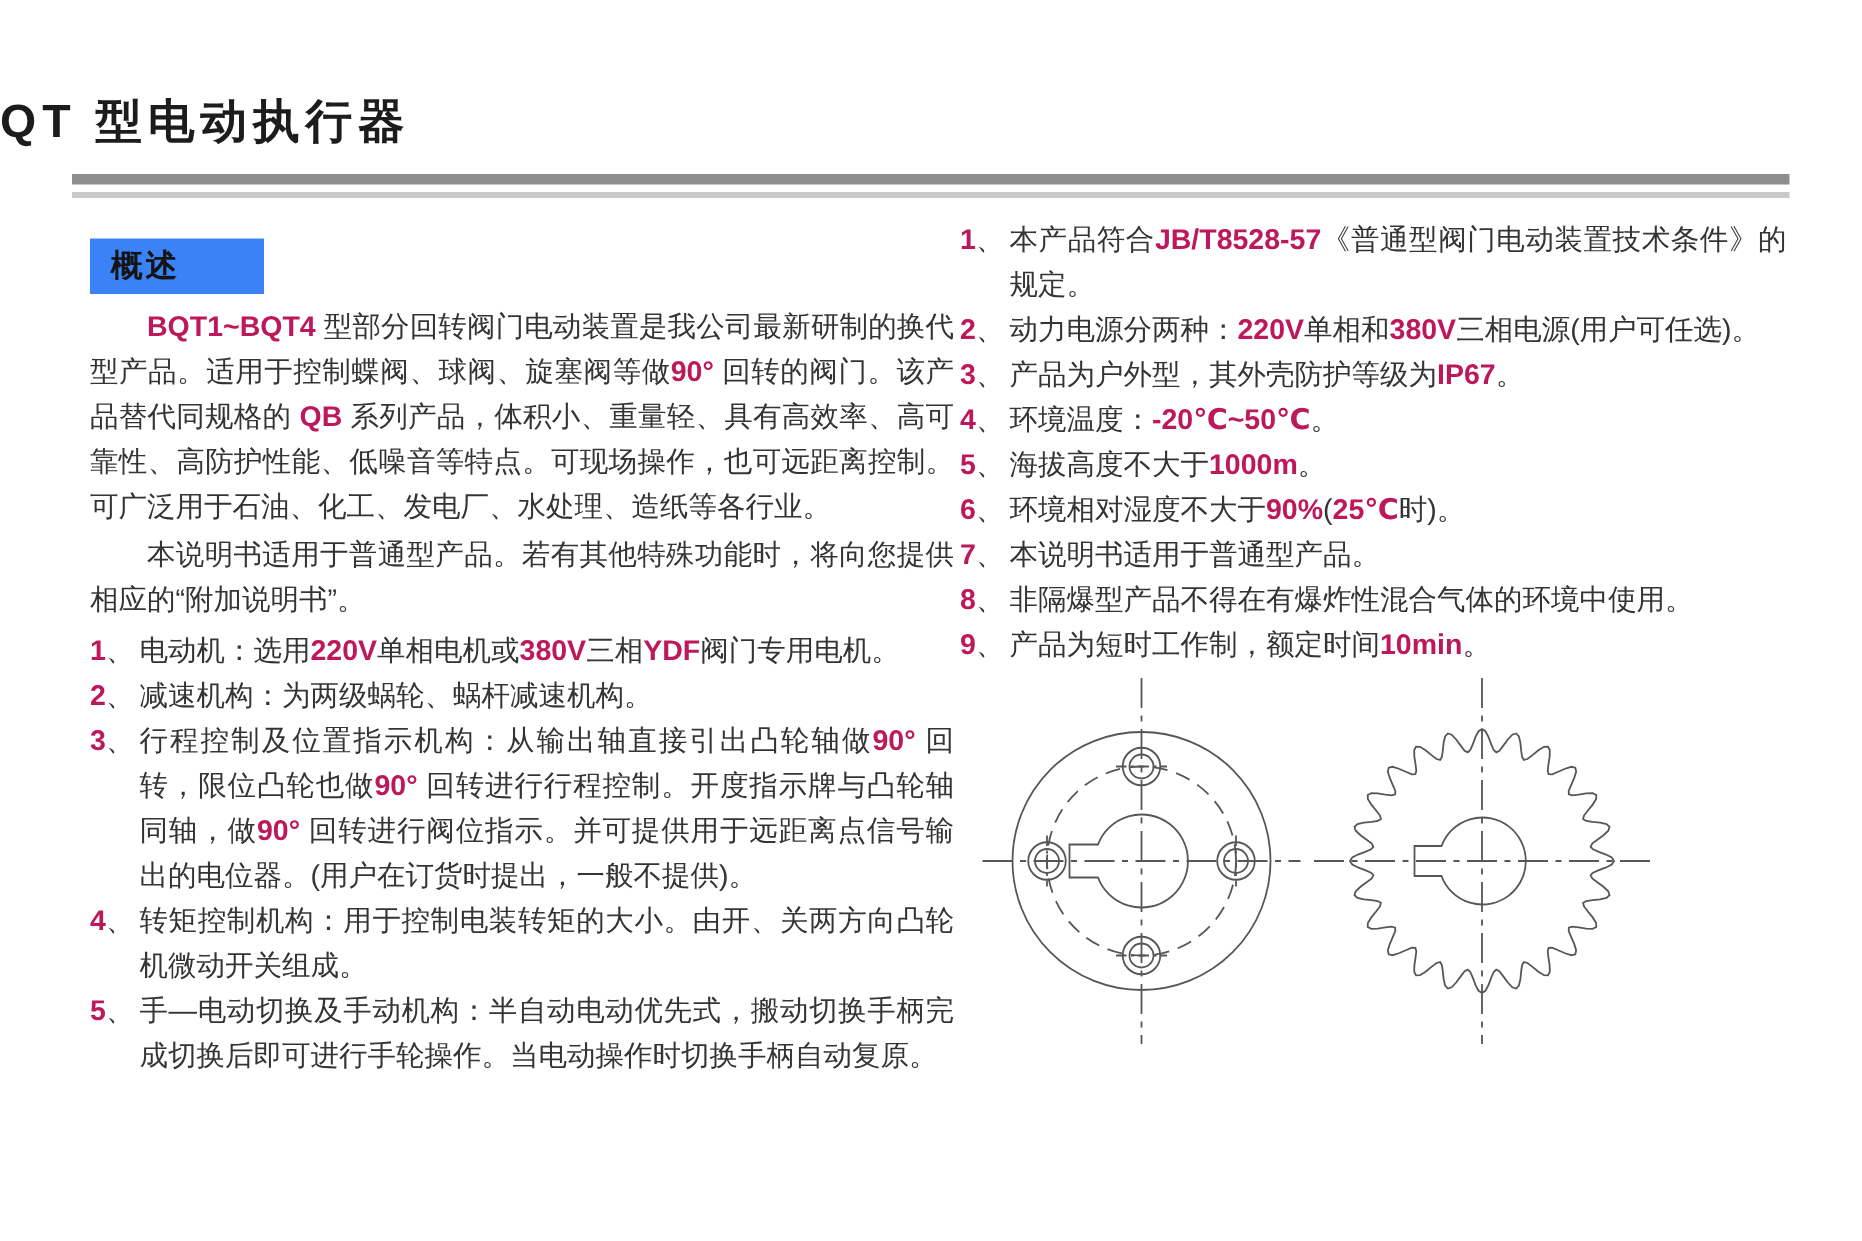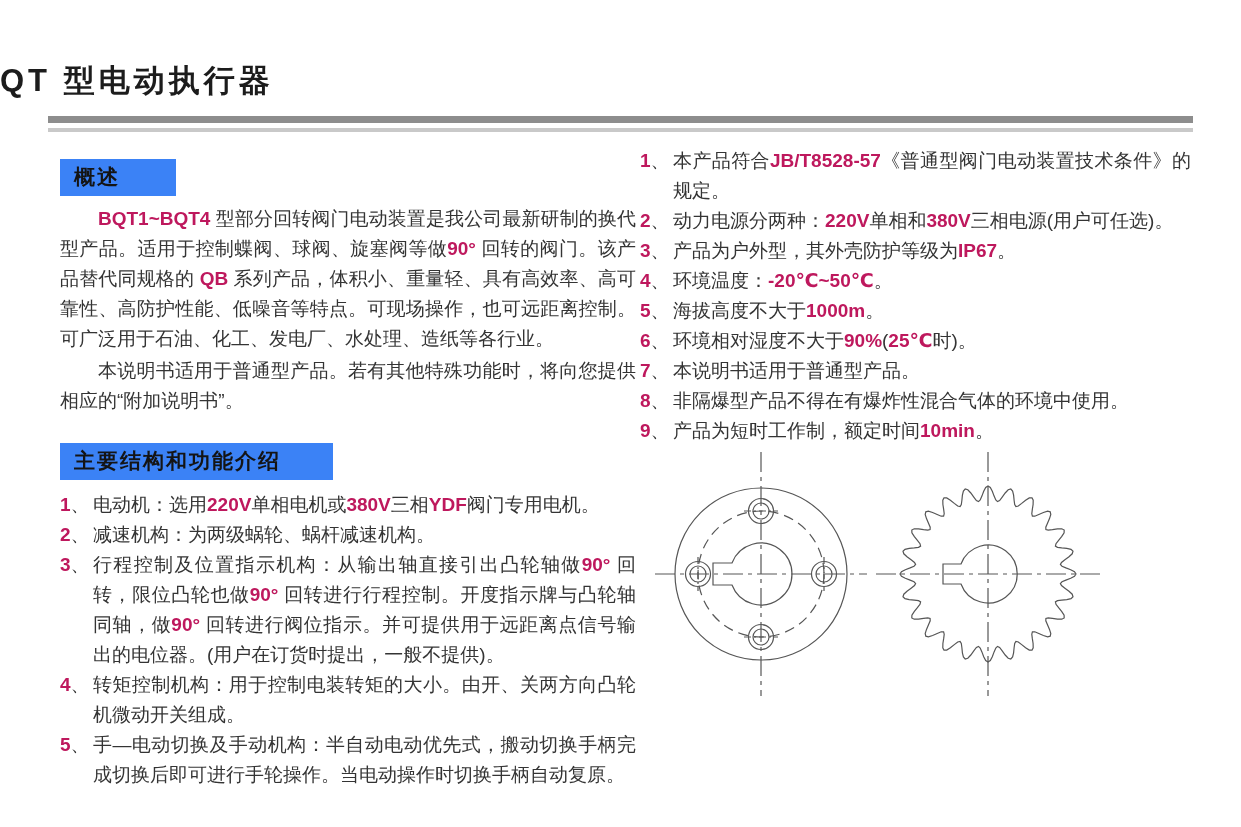--- a/index.html
+++ b/index.html
@@ -51,23 +51,20 @@
 
   <div class="cols">
 
     <div class="col-left">
       <div class="sec-h small">概述</div>
       <div>
           <p class="para"><b>BQT1~BQT4</b> 型部分回转阀门电动装置是我公司最新研制的换代型产品。适用于控制蝶阀、球阀、旋塞阀等做<b>90°</b> 回转的阀门。该产品替代同规格的 <b>QB</b> 系列产品，体积小、重量轻、具有高效率、高可靠性、高防护性能、低噪音等特点。可现场操作，也可远距离控制。可广泛用于石油、化工、发电厂、水处理、造纸等各行业。</p>
           <p class="para">本说明书适用于普通型产品。若有其他特殊功能时，将向您提供相应的“附加说明书”。</p>
         </div>
 
-      <div style="margin-top:10px;">
-        <div class="sec-h">主要结构和功能介绍</div>
-      </div>
       <div class="list">
           <div class="li">
             <span class="num"><b>1</b>、</span>
             <span class="txt">电动机：选用<b>220V</b>单相电机或<b>380V</b>三相<b>YDF</b>阀门专用电机。</span>
           </div>
           <div class="li">
             <span class="num"><b>2</b>、</span>
             <span class="txt">减速机构：为两级蜗轮、蜗杆减速机构。</span>
           </div>
           <div class="li">

